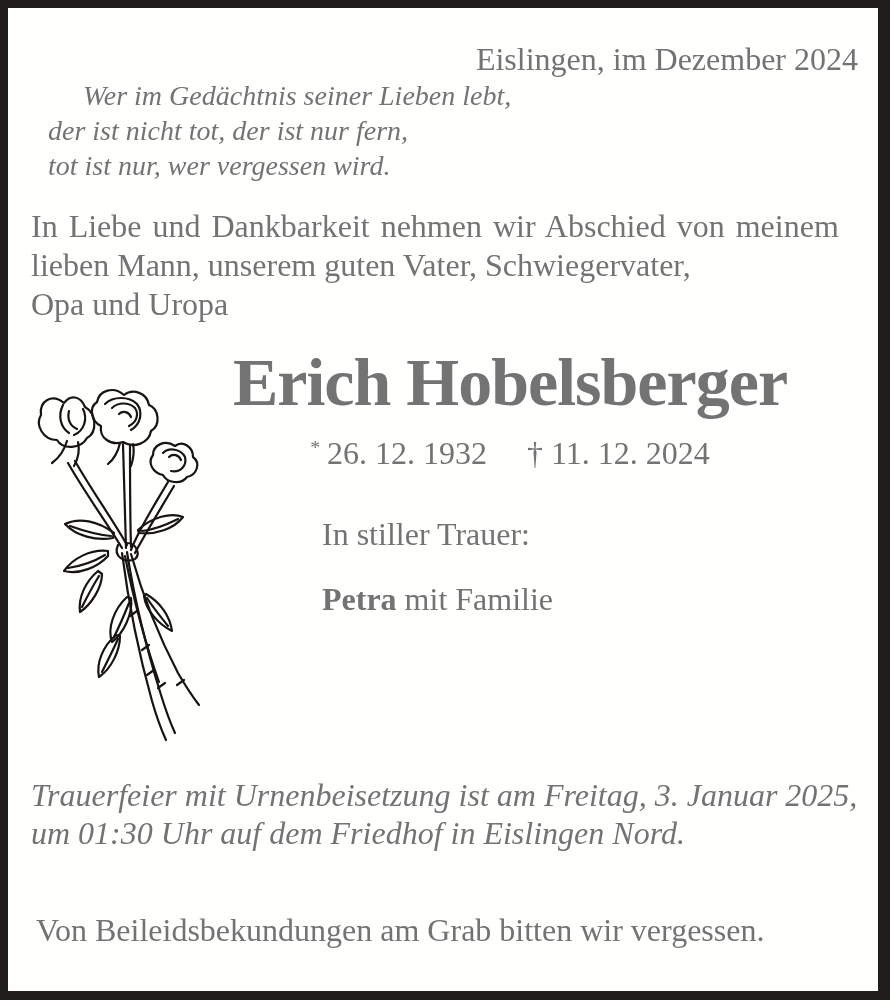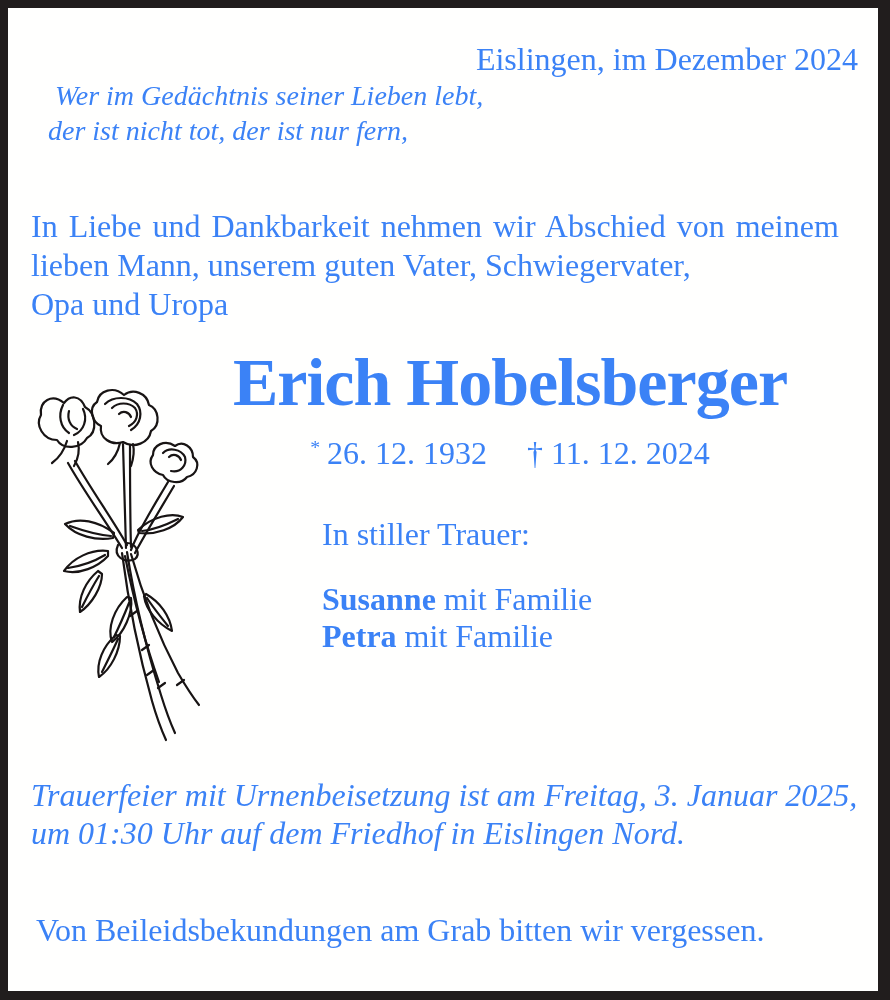--- a/index.html
+++ b/index.html
@@ -11,21 +11,21 @@
   .page {
     position: relative;
     width: 890px;
     height: 1000px;
     box-sizing: border-box;
     background: #fffffe;
     border: solid #211d1d;
     border-width: 8px 12px 9px 8px;
     overflow: hidden;
     font-family: "Liberation Serif", "DejaVu Serif", serif;
-    color: #3b82f6;
+    color: #737373;
   }
 
   
   .dateline {
     position: absolute;
     top: 34px;
     right: 20px;
     font-size: 32px;
     line-height: 34px;
     white-space: nowrap;
@@ -34,21 +34,21 @@
   
   .verse {
     position: absolute;
     top: 70px;
     left: 40px;
     font-style: italic;
     font-size: 28px;
     line-height: 35px;
     white-space: nowrap;
   }
-  .verse .verse-line:first-child { padding-left: 7px; }
+  .verse .verse-line:first-child { padding-left: 7px; margin-left: 28px; }
 
   
   .intro {
     position: absolute;
     top: 199px;
     left: 23px;
     font-size: 32px;
     line-height: 39px;
     white-space: nowrap;
   }
@@ -130,20 +130,21 @@
 </head>
 <body>
 
 <div class="page">
 
   <div class="dateline">Eislingen, im Dezember 2024</div>
 
   <div class="verse">
     <div class="verse-line">Wer im Gedächtnis seiner Lieben lebt,</div>
     <div class="verse-line">der ist nicht tot, der ist nur fern,</div>
+    <div class="verse-line">tot ist nur, wer vergessen wird.</div>
   </div>
 
   <div class="intro">
     <div class="intro-line-wide">In Liebe und Dankbarkeit nehmen wir Abschied von meinem</div>
     <div>lieben Mann, unserem guten Vater, Schwiegervater,</div>
     <div>Opa und Uropa</div>
   </div>
 
   <svg class="rose-illustration" viewBox="0 0 190 370" xmlns="http://www.w3.org/2000/svg" aria-hidden="true">
     <g fill="none" stroke="#181414" stroke-width="2.2" stroke-linecap="round" stroke-linejoin="round">
@@ -197,21 +198,20 @@
 
   <div class="center-col deceased-name">Erich Hobelsberger</div>
 
   <div class="center-col dates-row">
     <span class="birth-group"><span class="birth-symbol">*</span><span>26. 12. 1932</span></span><span class="death-group"><span class="death-symbol">†</span><span>11. 12. 2024</span></span>
   </div>
 
   <div class="mourning">
     <div class="mourning-heading">In stiller Trauer:</div>
     <div class="mourners-list">
-      <div class="mourner-row"><span class="mourner-name">Susanne</span><span class="mourner-suffix"> mit Familie</span></div>
       <div class="mourner-row"><span class="mourner-name">Petra</span><span class="mourner-suffix"> mit Familie</span></div>
     </div>
   </div>
 
   <div class="funeral">
     <div>Trauerfeier mit Urnenbeisetzung ist am Freitag, 3. Januar 2025,</div>
     <div>um 01:30 Uhr auf dem Friedhof in Eislingen Nord.</div>
   </div>
 
   <div class="condolence">Von Beileidsbekundungen am Grab bitten wir vergessen.</div>

